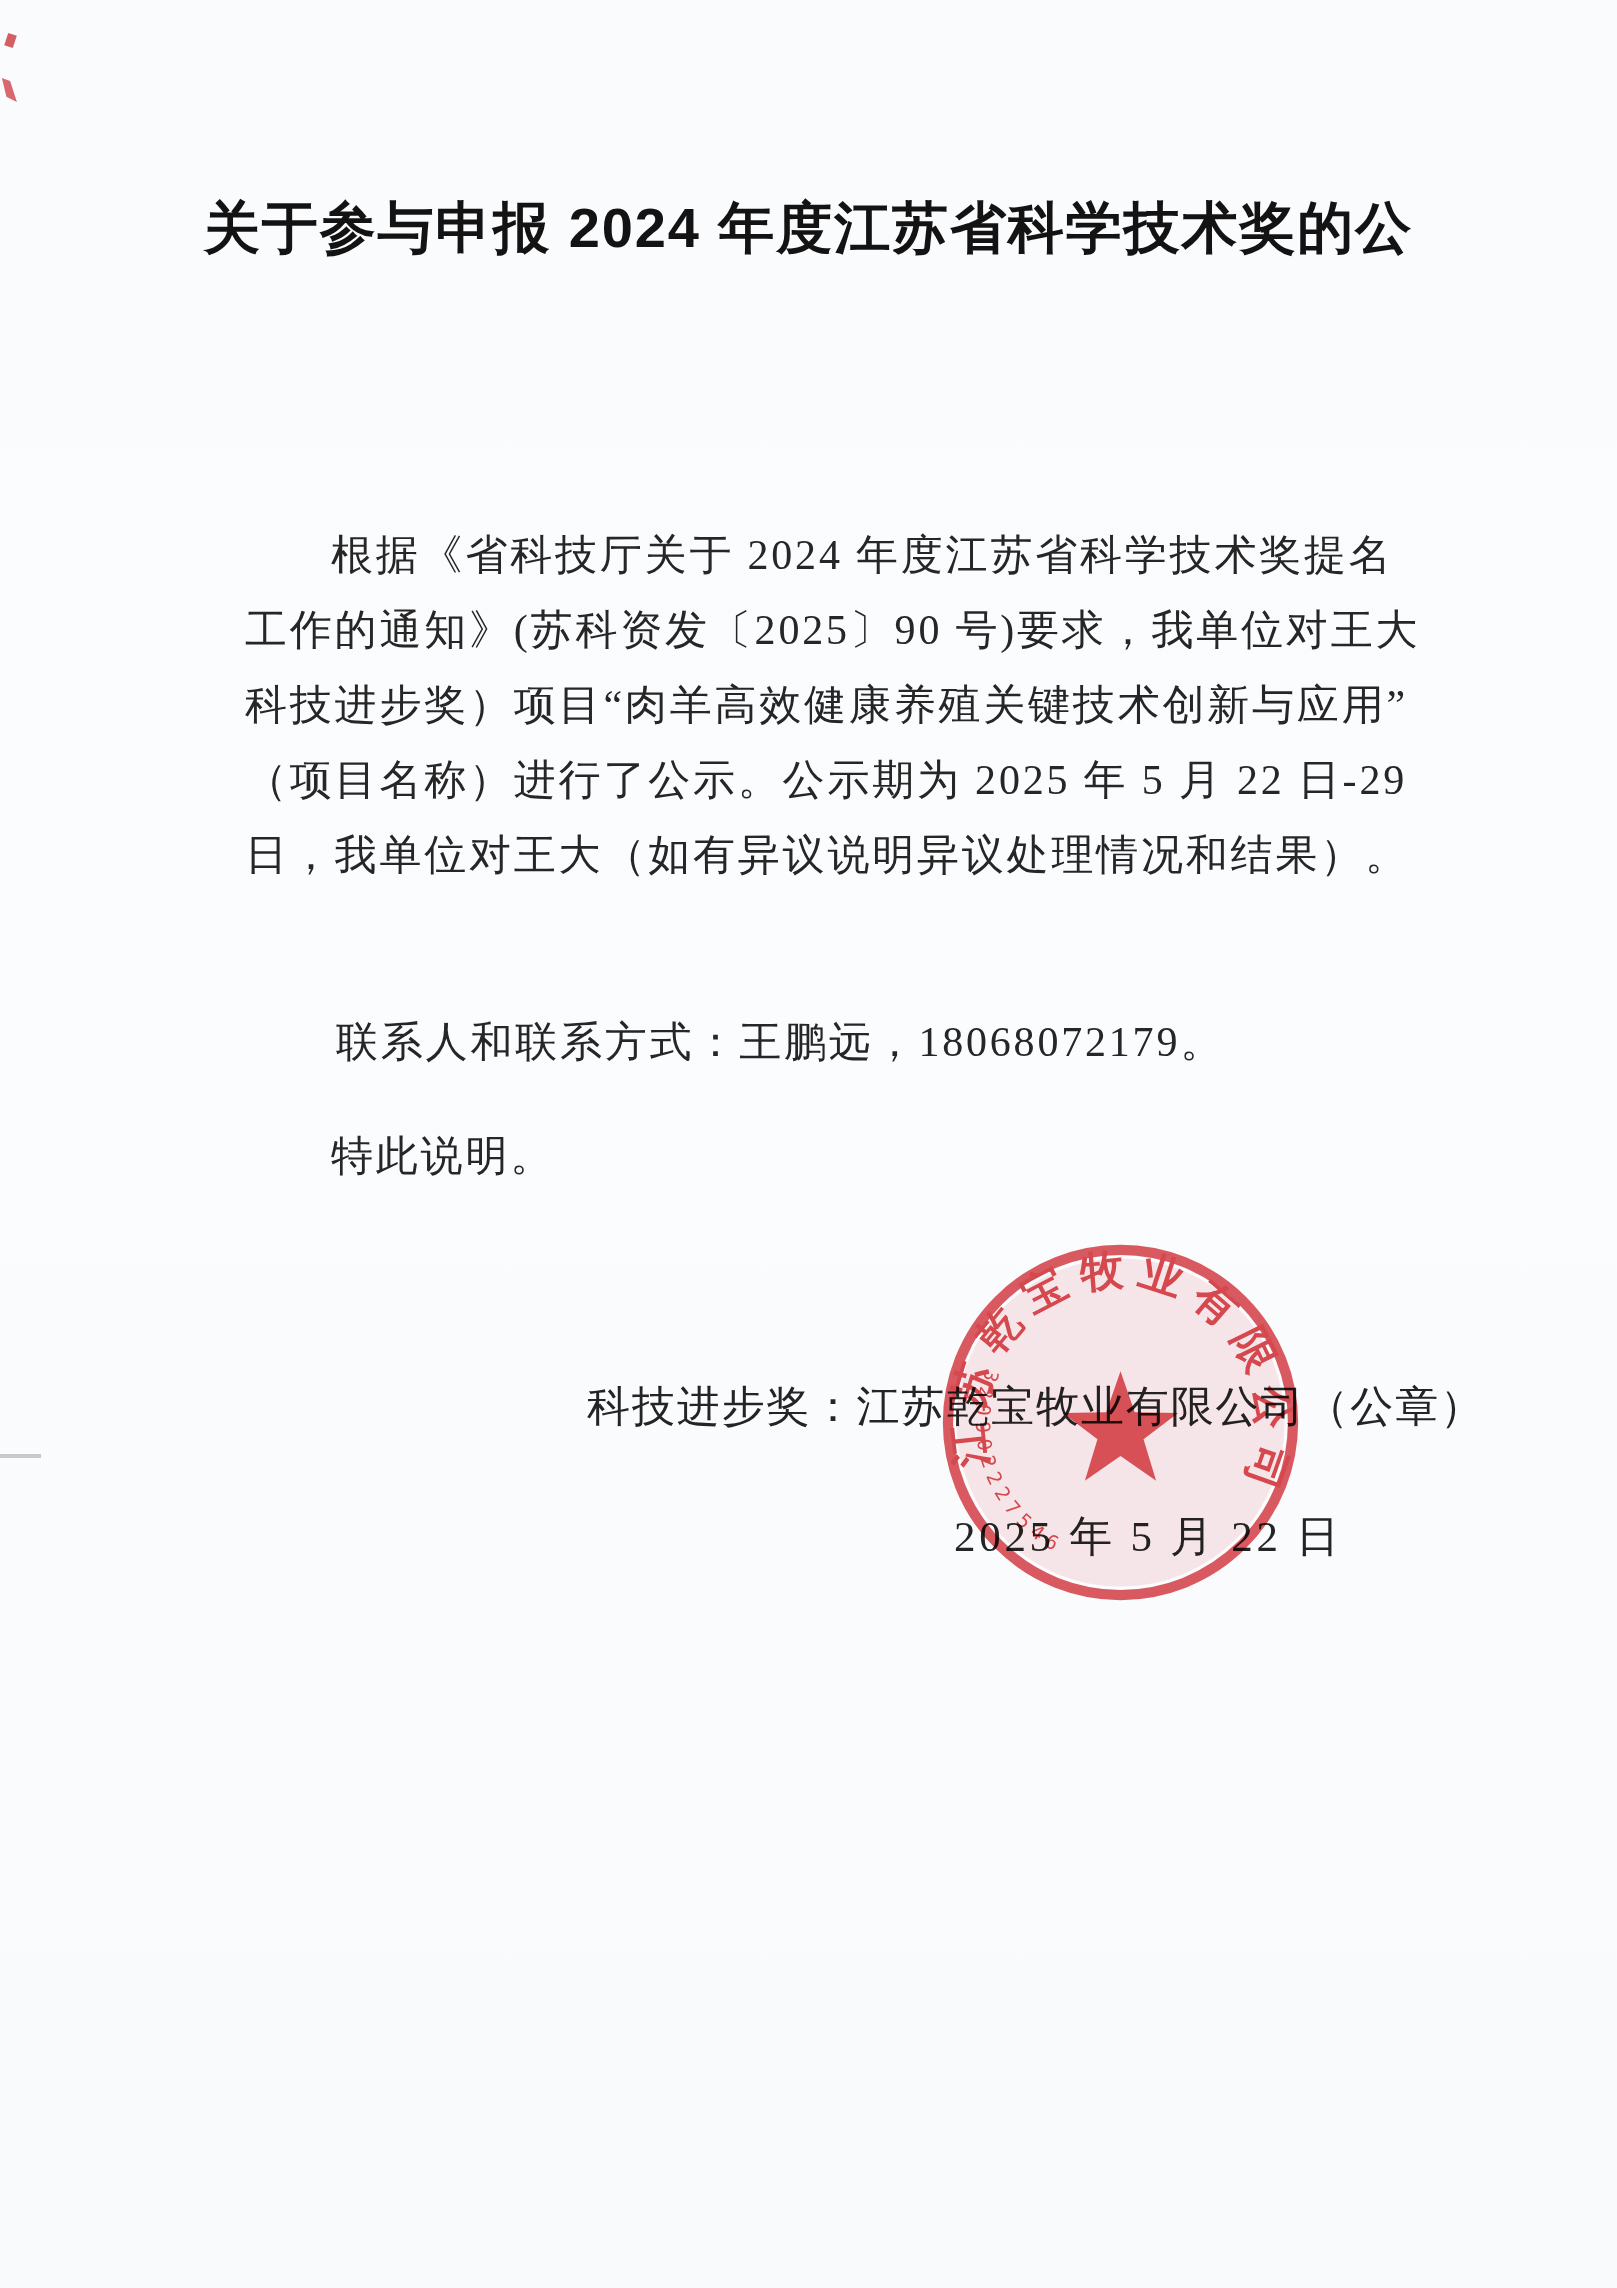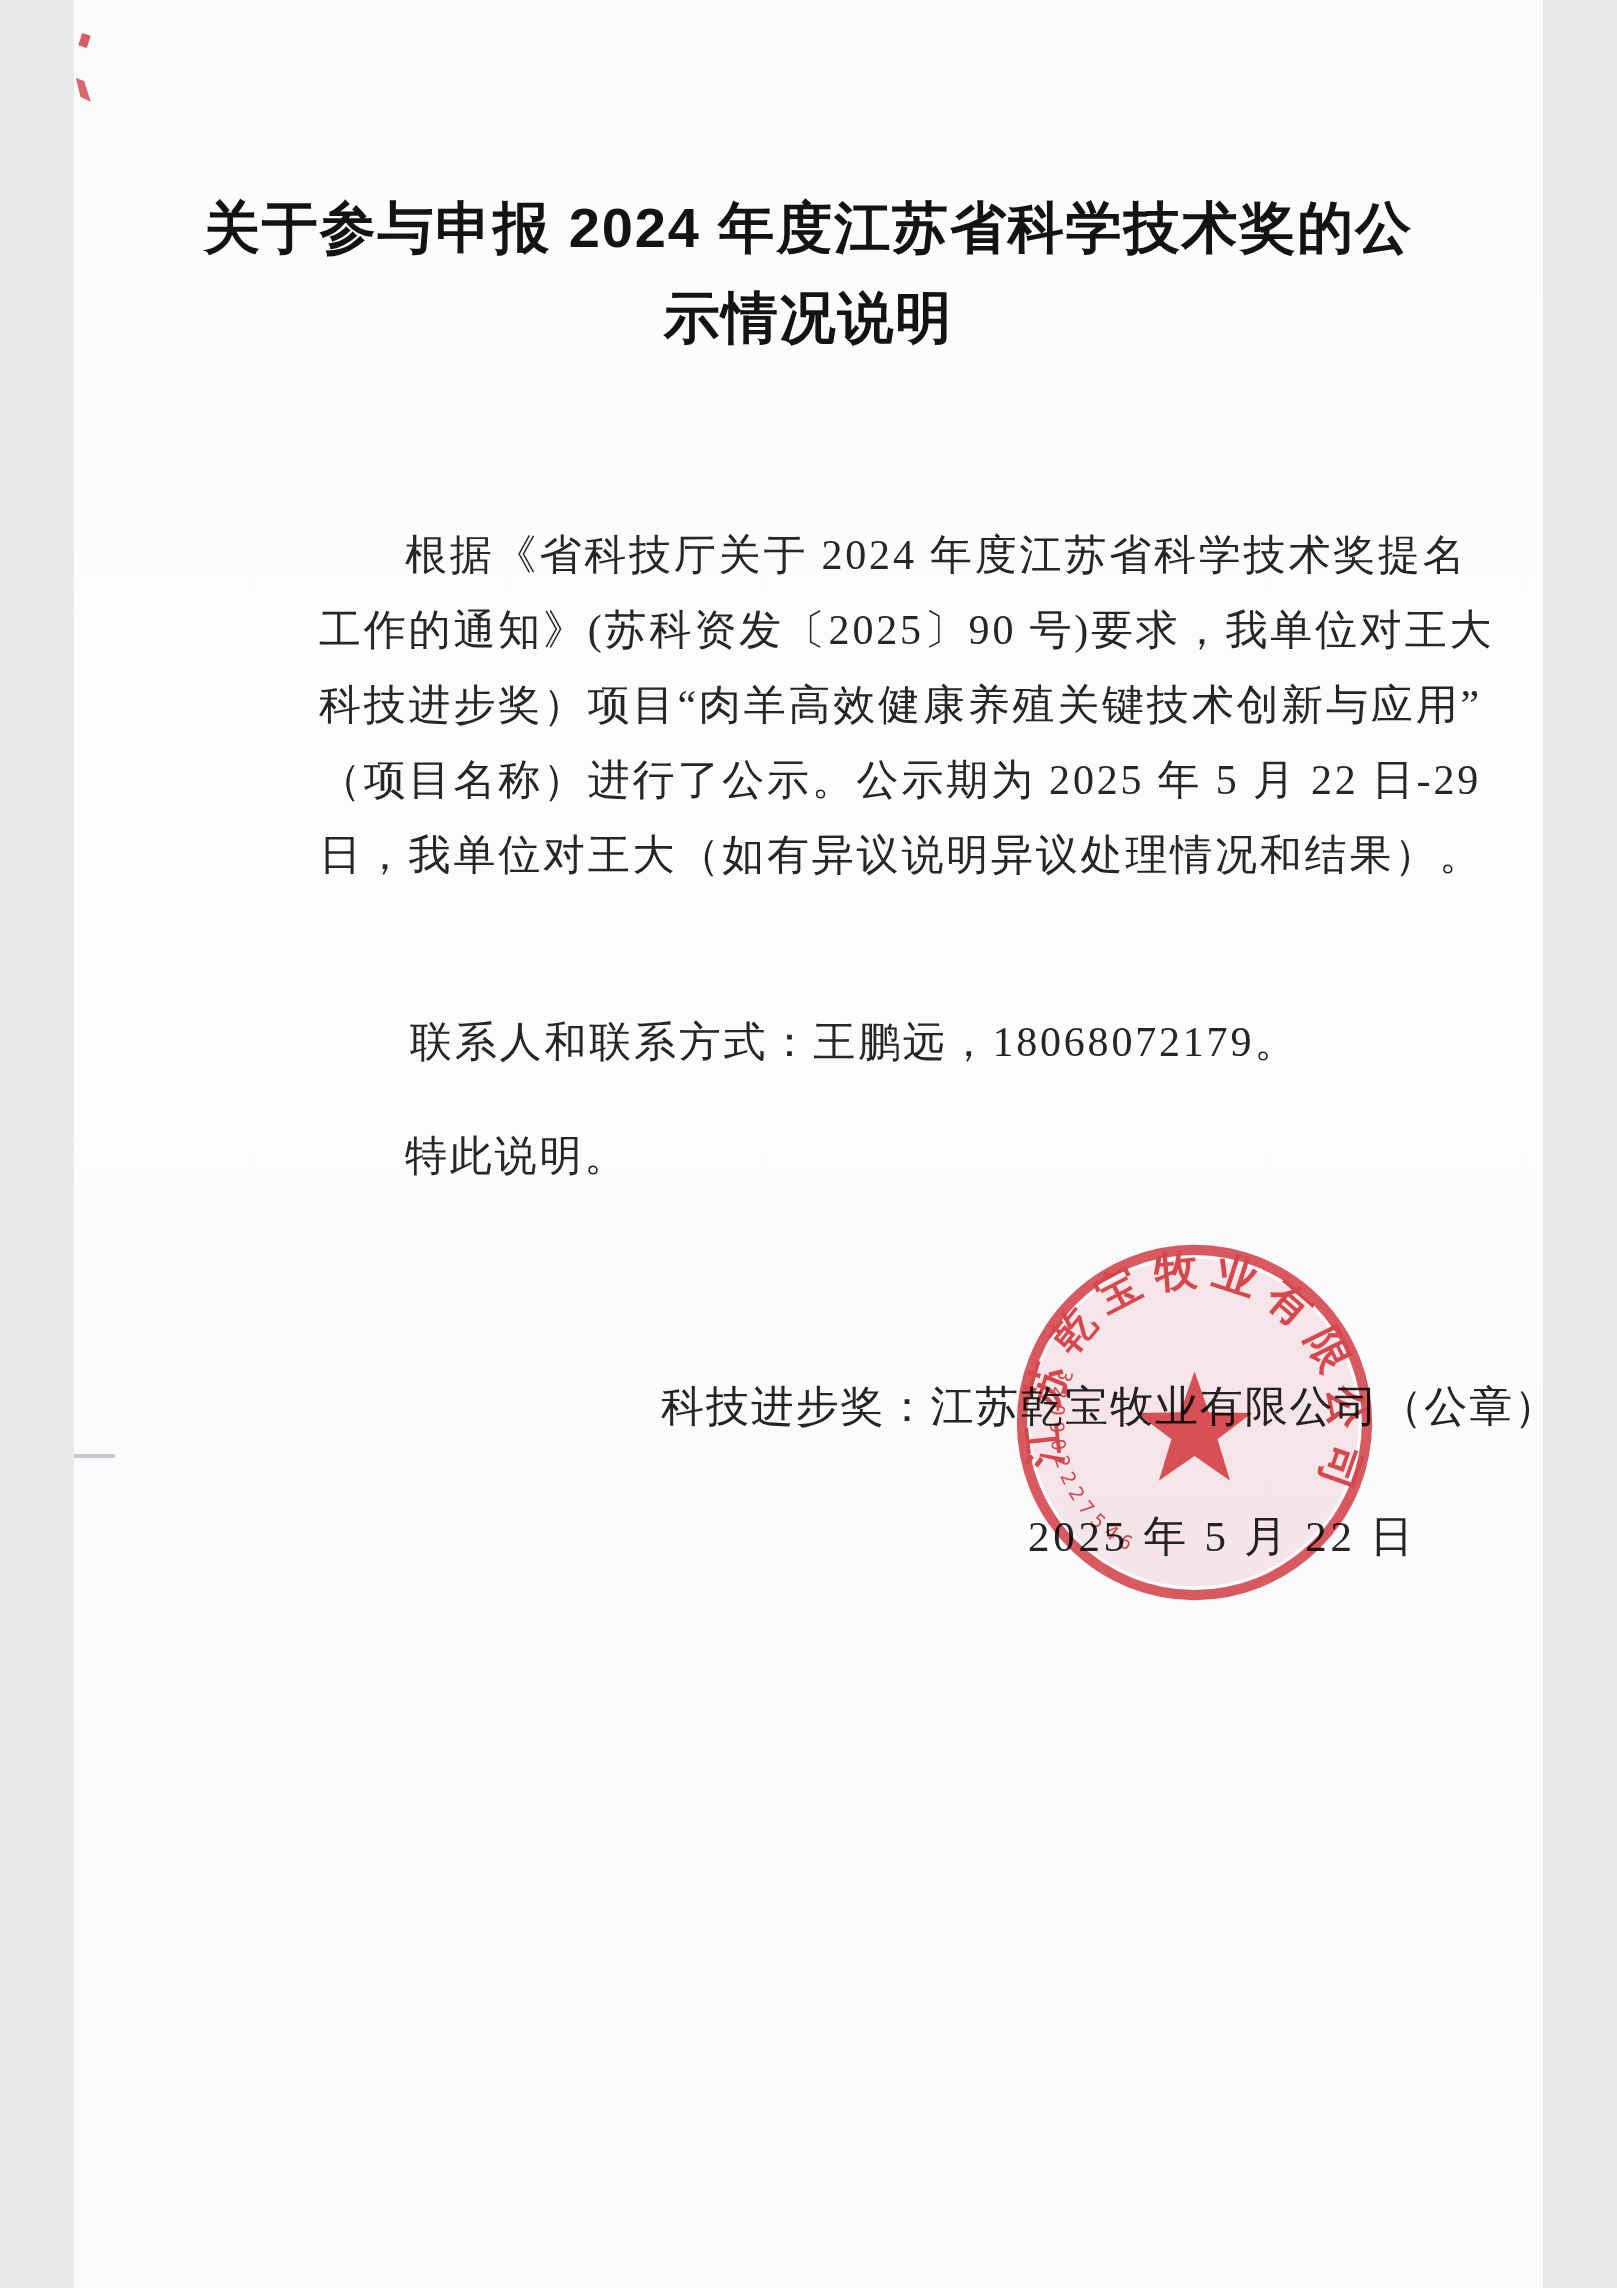--- a/index.html
+++ b/index.html
@@ -2,21 +2,21 @@
 <html lang="zh" style="font-size:15px"><head>
 <meta charset="utf-8">
 <style>
   html, body {
     margin: 0;
     padding: 0;
     background: #e8eaec;
   }
   .page {
     position: relative;
-    width: 1469px;
+    width: 1617px;
     height: 2289px;
     margin: 0 auto;
     background: linear-gradient(180deg, #fafbfd 0%, #fbfcfe 40%, #f9fafc 100%);
     overflow: hidden;
     color: #1f1f1f;
   }
 
   
   .artifact { position: absolute; }
   .artifact-red-1 {
@@ -137,21 +137,20 @@
 <body>
 
 <div class="page">
 
   <div class="artifact artifact-red-1"></div>
   <div class="artifact artifact-red-2"></div>
   <div class="artifact artifact-grey"></div>
 
   <h1 class="title">
     <span class="title-line">关于参与申报 2024 年度江苏省科学技术奖的公</span>
-    <span class="title-line">示情况说明</span>
   </h1>
 
   <div class="doc-body">
     <div class="body-line indent">根据《省科技厅关于 2024 年度江苏省科学技术奖提名</div>
     <div class="body-line">工作的通知》(苏科资发〔2025〕90 号)要求，我单位对王大</div>
     <div class="body-line">科技进步奖）项目“肉羊高效健康养殖关键技术创新与应用”</div>
     <div class="body-line">（项目名称）进行了公示。公示期为 2025 年 5 月 22 日-29</div>
     <div class="body-line">日，我单位对王大（如有异议说明异议处理情况和结果）。</div>
   </div>
 

